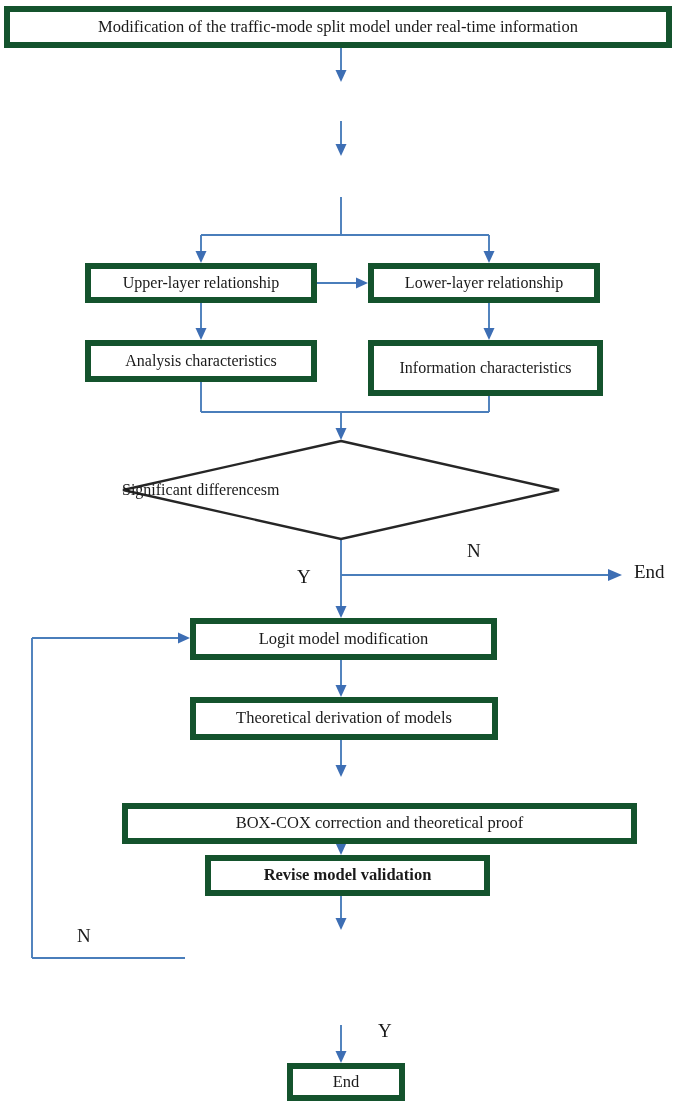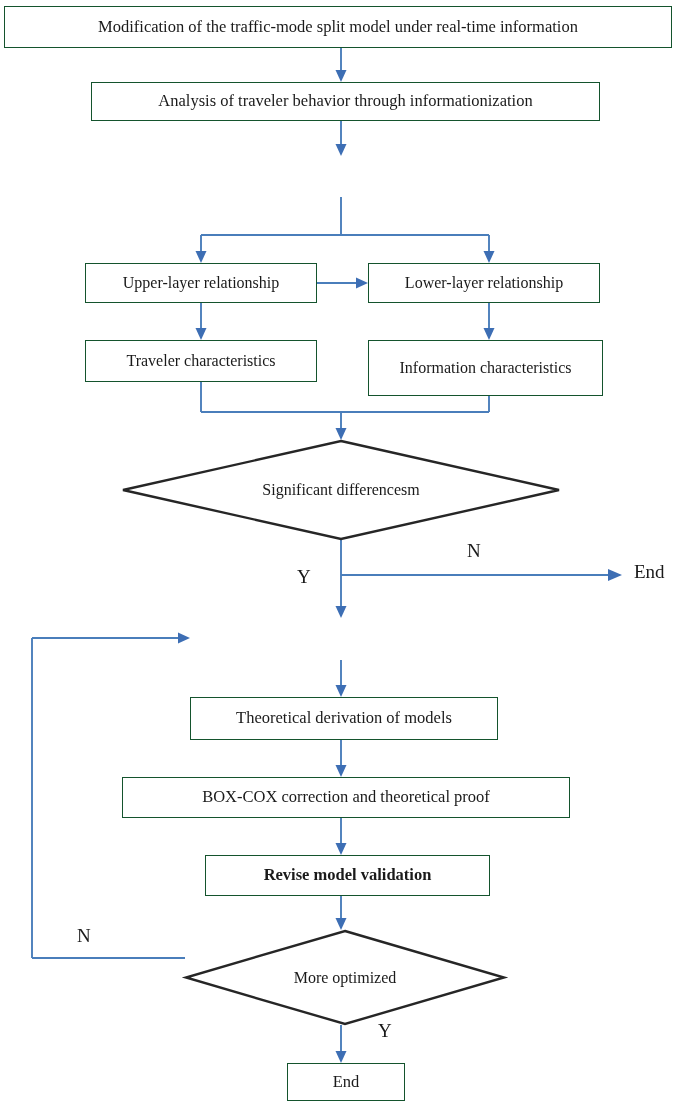--- a/index.html
+++ b/index.html
@@ -14,21 +14,21 @@
     width:685px;
     height:1106px;
     background:#ffffff;
     overflow:hidden;
   }
   
   .node{
     position:absolute;
     box-sizing:border-box;
     background:#ffffff;
-    border:1px solid #14532d;
+    border:6px solid #14532d;
     display:flex;
     align-items:center;
     justify-content:center;
     text-align:center;
     line-height:1.1;
     z-index:3;
   }
   .node .label{
     display:block;
     padding:0 6px;
@@ -41,21 +41,21 @@
   .diamond-wrap{
     position:absolute;
     z-index:3;
   }
   .diamond-wrap svg{display:block;overflow:visible;}
   .diamond-wrap .dlabel{
     position:absolute;
     left:0;right:0;
     top:50%;
     transform:translateY(-50%);
-    text-align:center;
+    text-align:left;
     font-size:16px;
     white-space:nowrap;
     pointer-events:none;
   }
   
   .conn{
     position:absolute;
     left:0;top:0;
     width:685px;
     height:1106px;
@@ -167,67 +167,61 @@
       <line x1="32" y1="958" x2="32" y2="638"></line>
       <line x1="32" y1="638" x2="182" y2="638"></line>
       <polygon class="arrowhead" points="190,638 178,632.5 178,643.5"></polygon>
     </g>
   </svg>
 
   <div class="node fs16" style="left:4px; top:6px; width:668px; height:42px;">
     <span class="label">Modification of the traffic-mode split model under real-time information</span>
   </div>
 
-  <div class="node fs16" style="left:91px; top:82px; width:509px; height:39px;">
-    <span class="label">Analysis of traveler behavior through informationization</span>
-  </div>
 
 
   <div class="node fs155" style="left:85px; top:263px; width:232px; height:40px;text-align:center;">
     <span class="label">Upper-layer relationship</span>
   </div>
 
   <div class="node fs155" style="left:368px; top:263px; width:232px; height:40px;text-align:right;">
     <span class="label">Lower-layer relationship</span>
   </div>
 
   <div class="node fs155" style="left:85px; top:340px; width:232px; height:42px;">
-    <span class="label">Traveler characteristics</span>
+    <span class="label">Analysis characteristics</span>
   </div>
 
   <div class="node fs155" style="left:368px; top:340px; width:235px; height:56px;">
     <span class="label">Information characteristics</span>
   </div>
 
   <div class="diamond-wrap" style="left:122px; top:440px; width:438px; height:100px;">
     <svg width="438" height="100" viewBox="0 0 438 100">
       <polygon points="219,1 437,50 219,99 1,50" fill="#ffffff" stroke="#262626" stroke-width="2.4" stroke-linejoin="miter"></polygon>
     </svg>
     <span class="dlabel">Significant differencesm</span>
   </div>
 
+  <div class="node fs16" style="left:190px; top:618px; width:307px; height:42px;">
+    <span class="label">Logit model modification</span>
+  </div>
 
   <div class="node fs16" style="left:190px; top:697px; width:308px; height:43px;justify-content:center;">
     <span class="label">Theoretical derivation of models</span>
   </div>
 
-  <div class="node fs16" style="left:122px; top:777px; width:448px; height:41px;text-align:center;">
+  <div class="node fs16" style="left:122px; top:803px; width:515px; height:41px;text-align:center;">
     <span class="label">BOX-COX correction and theoretical proof</span>
   </div>
 
   <div class="node fs16" style="left:205px; top:855px; width:285px; height:41px;font-weight:bold;">
     <span class="label">Revise model validation</span>
   </div>
 
-  <div class="diamond-wrap" style="left:185px; top:930px; width:320px; height:95px;">
-    <svg width="320" height="95" viewBox="0 0 320 95">
-      <polygon points="160,1 319,47.5 160,94 1,47.5" fill="#ffffff" stroke="#262626" stroke-width="2.4" stroke-linejoin="miter"></polygon>
-    </svg>
-    <span class="dlabel">More optimized</span>
-  </div>
 
   <div class="node fs16" style="left:287px; top:1063px; width:118px; height:38px;">
     <span class="label">End</span>
   </div>
 
   <span class="freetext" style="left:467px; top:540px;">N</span>
 
   <span class="freetext" style="left:297px; top:566px;">Y</span>
 
   <span class="freetext" style="left:634px; top:561px;">End</span>

